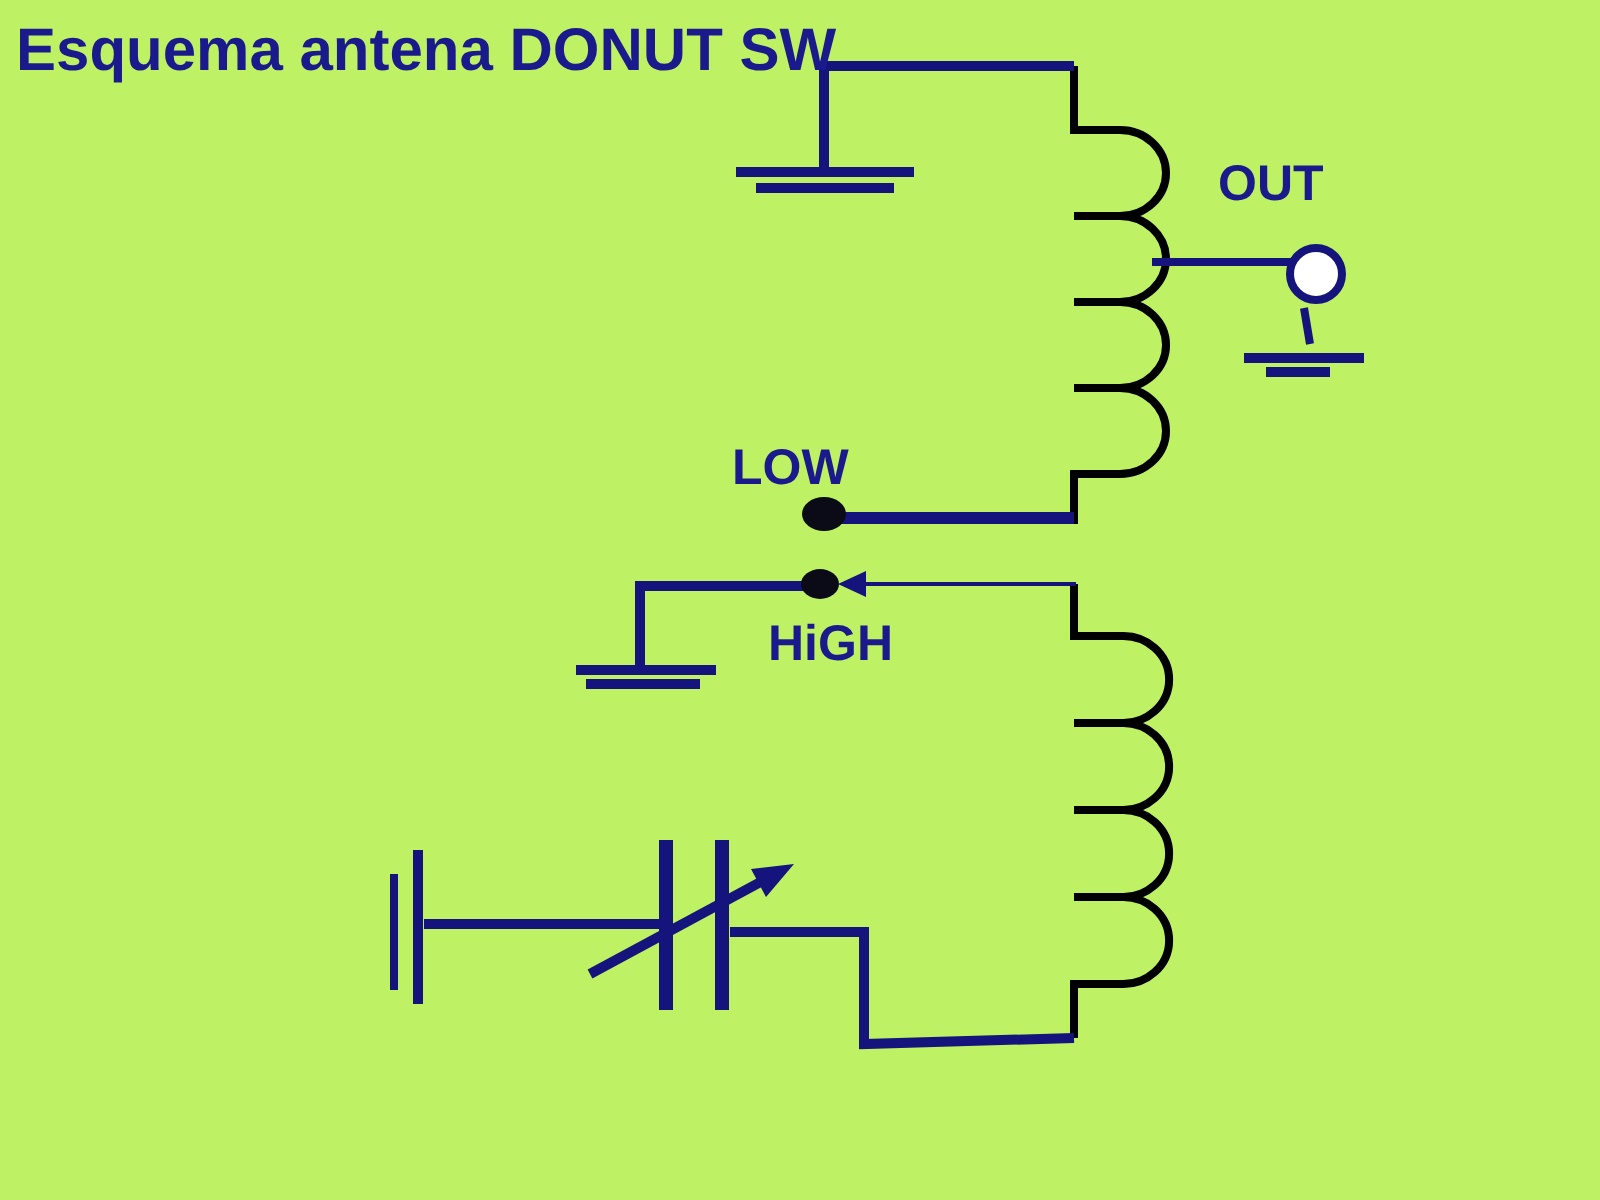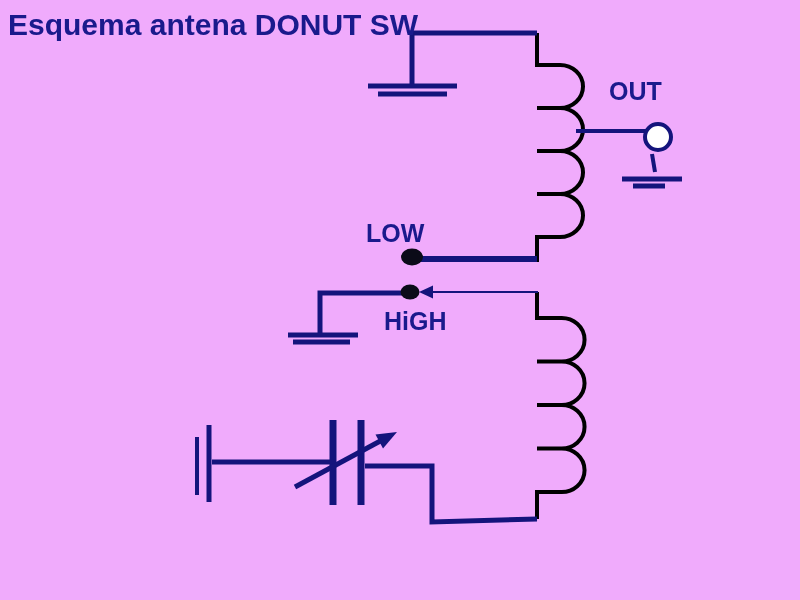--- a/index.html
+++ b/index.html
@@ -1,20 +1,20 @@
 <!DOCTYPE html>
 <html><head>
 <meta charset="utf-8">
 <style>
   html, body { margin: 0; padding: 0; background: #fff; }
   .page {
     position: relative;
     width: 800px;
     height: 600px;
-    background: #f0abfc;
+    background: #bef264;
     overflow: hidden;
   }
   svg { display: block; }
   text {
     font-family: "Liberation Sans", "DejaVu Sans", sans-serif;
     font-weight: bold;
   }
   .title-text   { font-size: 30px; letter-spacing: 0px; }
   .label-text   { font-size: 25px; }
 </style>

